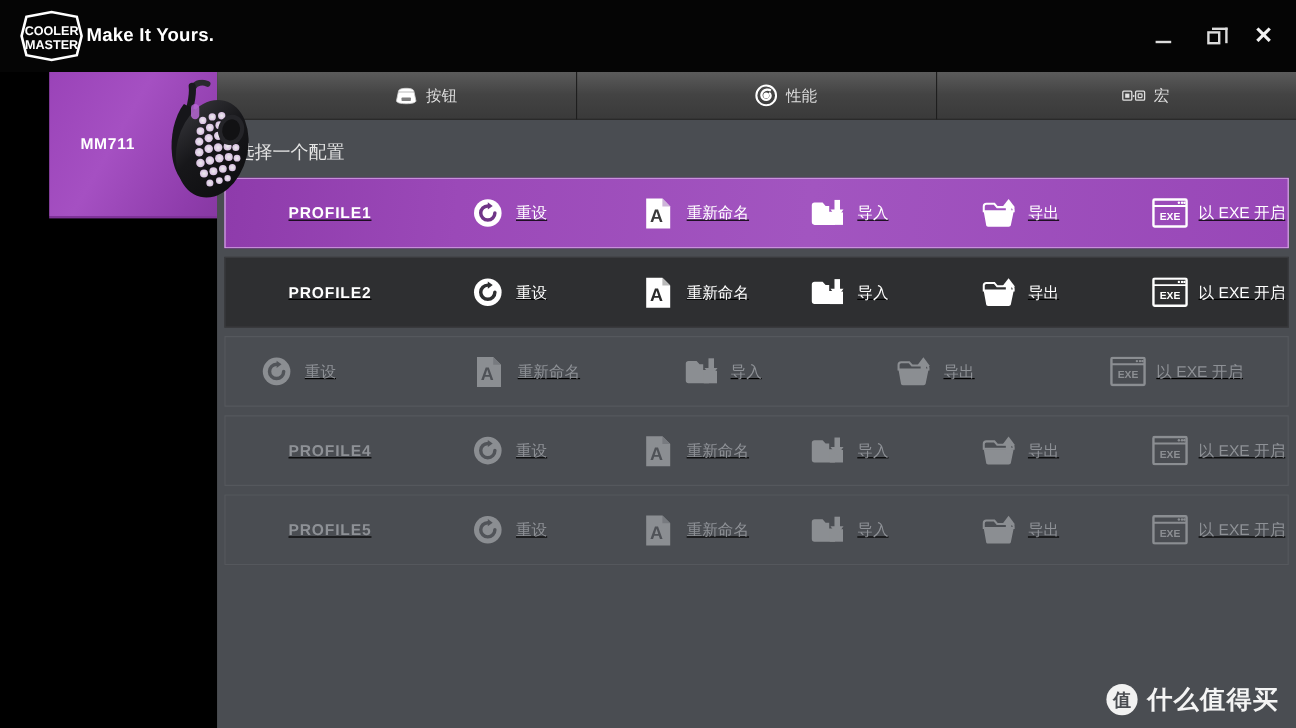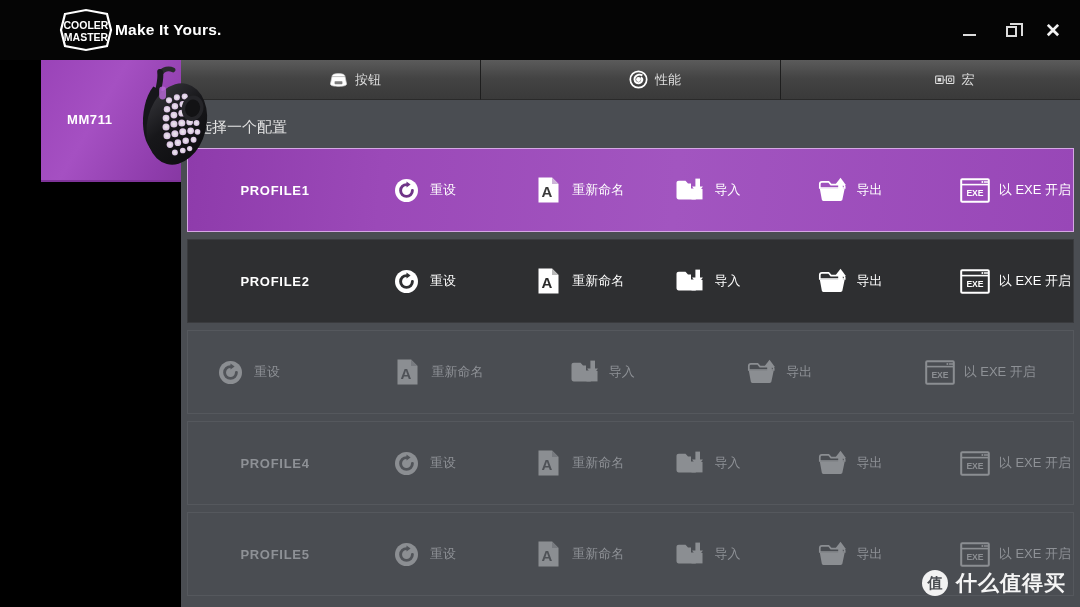--- a/index.html
+++ b/index.html
@@ -13,21 +13,21 @@
     position: relative;
     width: 1080px; height: 607px;
     background: #000;
   }
 
   
   .titlebar {
     position: absolute; left: 0; top: 0;
     width: 1080px; height: 60px;
     background: #050505;
-    display: flex; align-items: center; padding-left: 43px;
+    display: flex; align-items: center;
   }
   .cm-logo {
     margin-left: 14px;
     width: 58px; height: 42px;
     display: flex; align-items: center; justify-content: center;
     position: relative;
   }
   .cm-logo svg { display: block; }
   .cm-tagline {
     color: #fff;
@@ -133,26 +133,27 @@
   .section-title {
     position: absolute; left: 16px; top: 18px;
     color: #e3e3e3; font-size: 15px;
   }
   .profile-list {
     position: absolute; left: 6px; top: 48px;
     width: 887px;
   }
   .profile-row {
     position: relative;
-    height: 84px;
+    height: 59px;
     margin-bottom: 7px;
     display: flex;
     align-items: center;
     background: #4a4d52;
     box-shadow: inset 0 0 0 1px #55585d;
+    text-decoration: underline;
   }
   .profile-row.active {
     background: linear-gradient(95deg, #8e3bab 0%, #9b49b8 22%, #a255c0 55%, #9847b7 100%);
     box-shadow: inset 0 0 0 1px #d5a7e4;
   }
   .profile-row.dark {
     background: #2e2f31;
     box-shadow: inset 0 0 0 1px #3a3b3e;
   }
   .profile-row.dim .cell-label,

